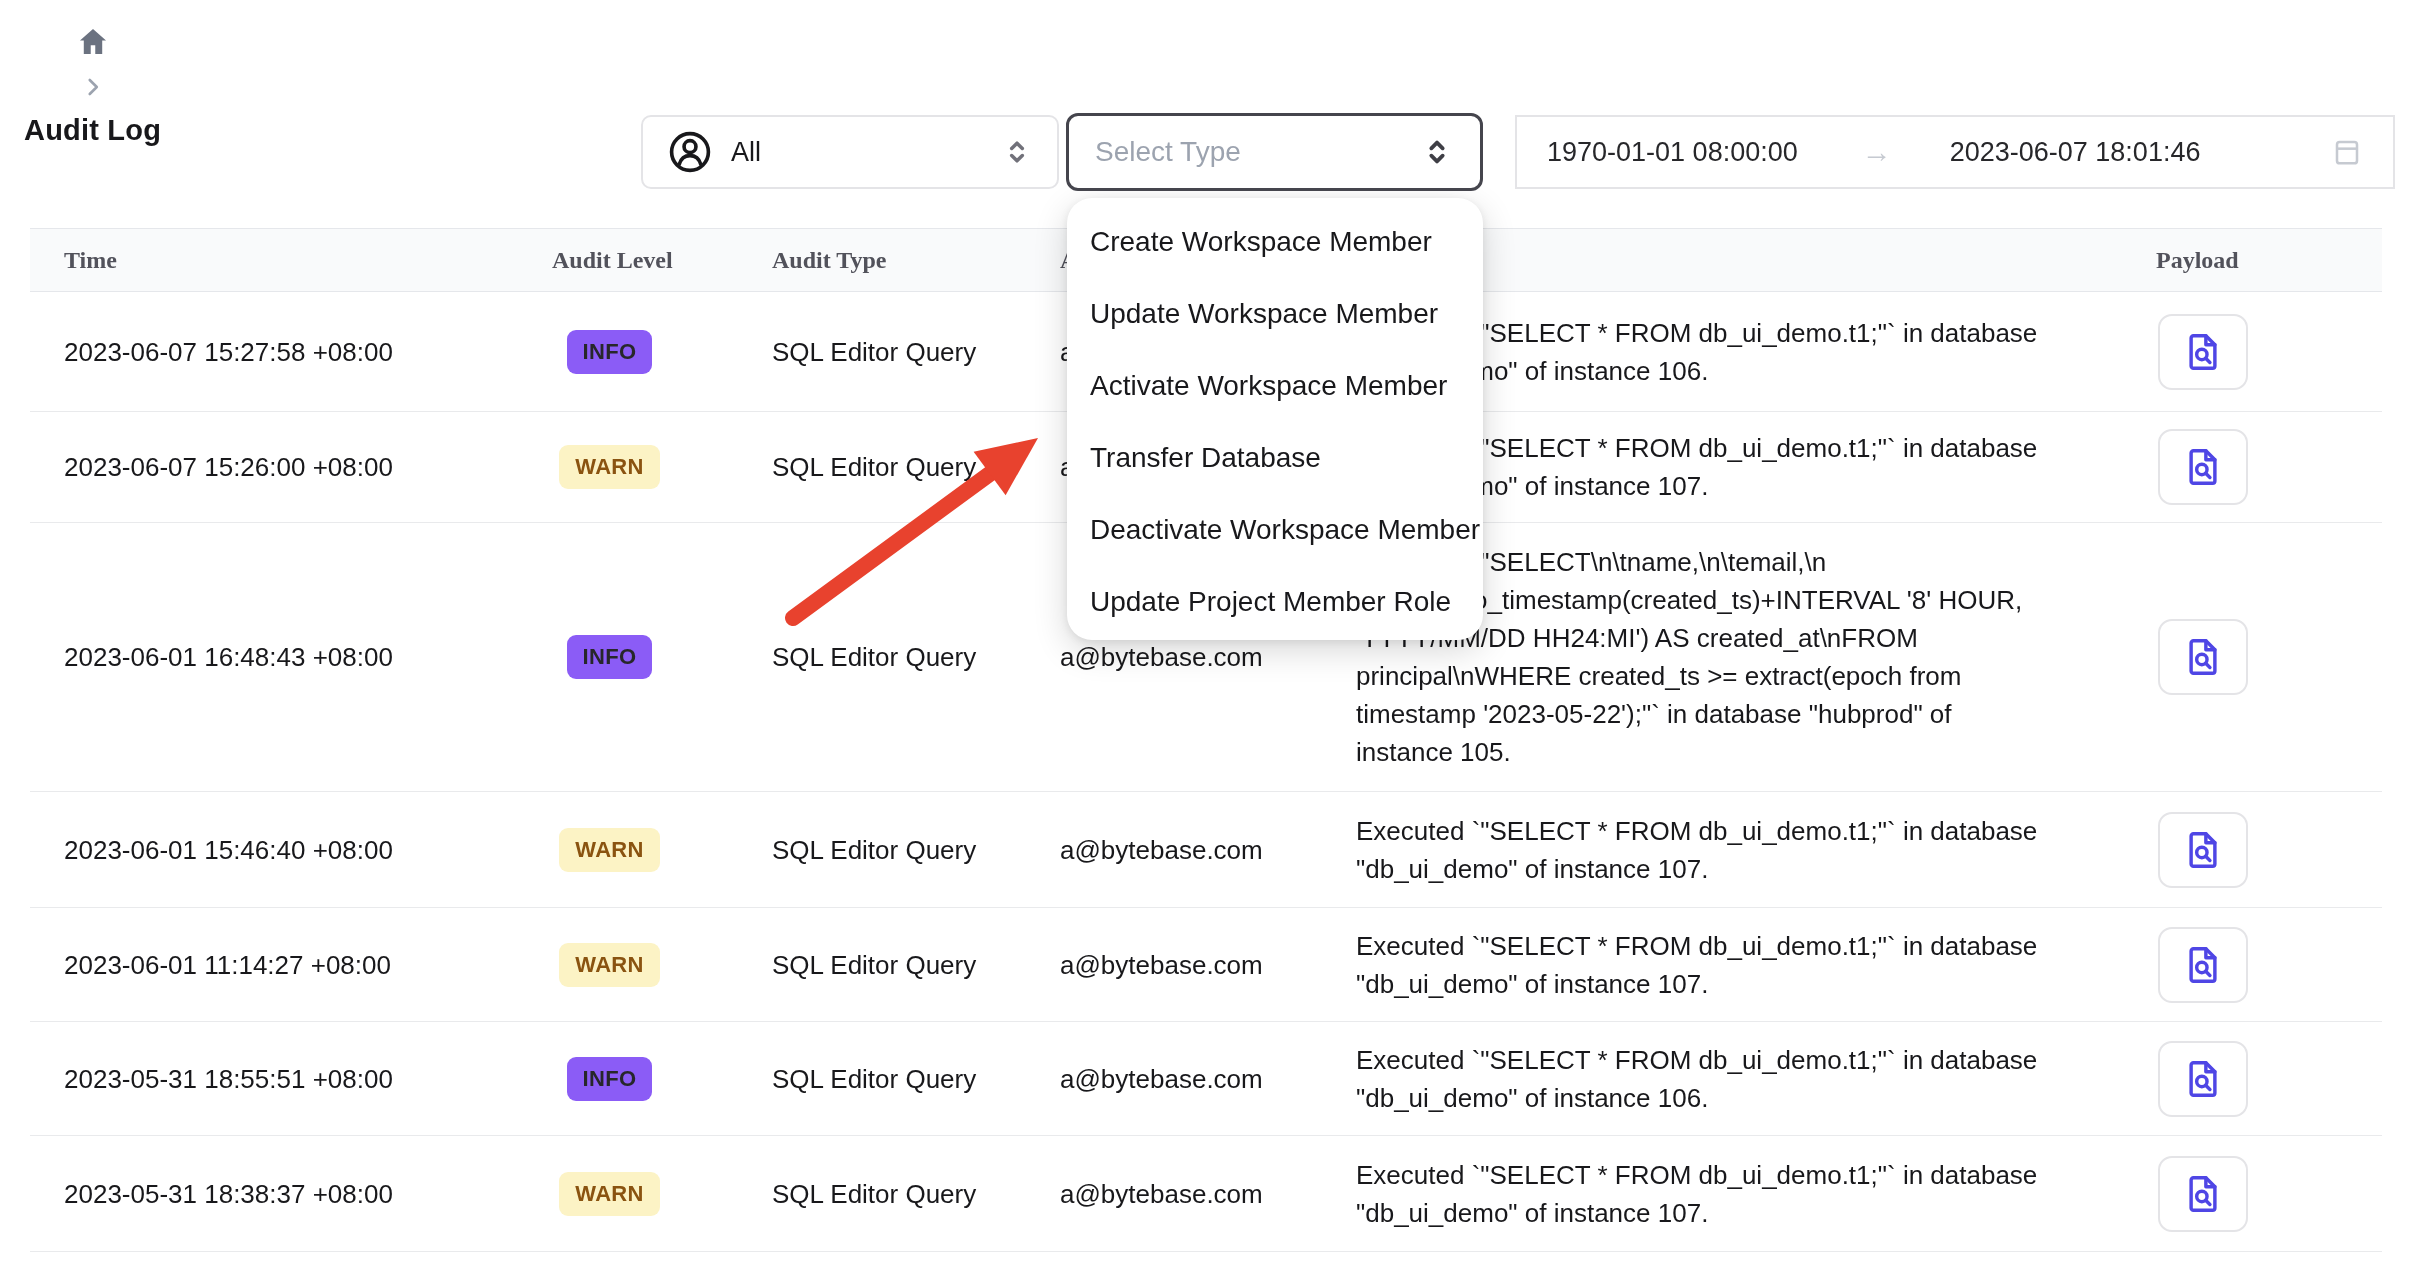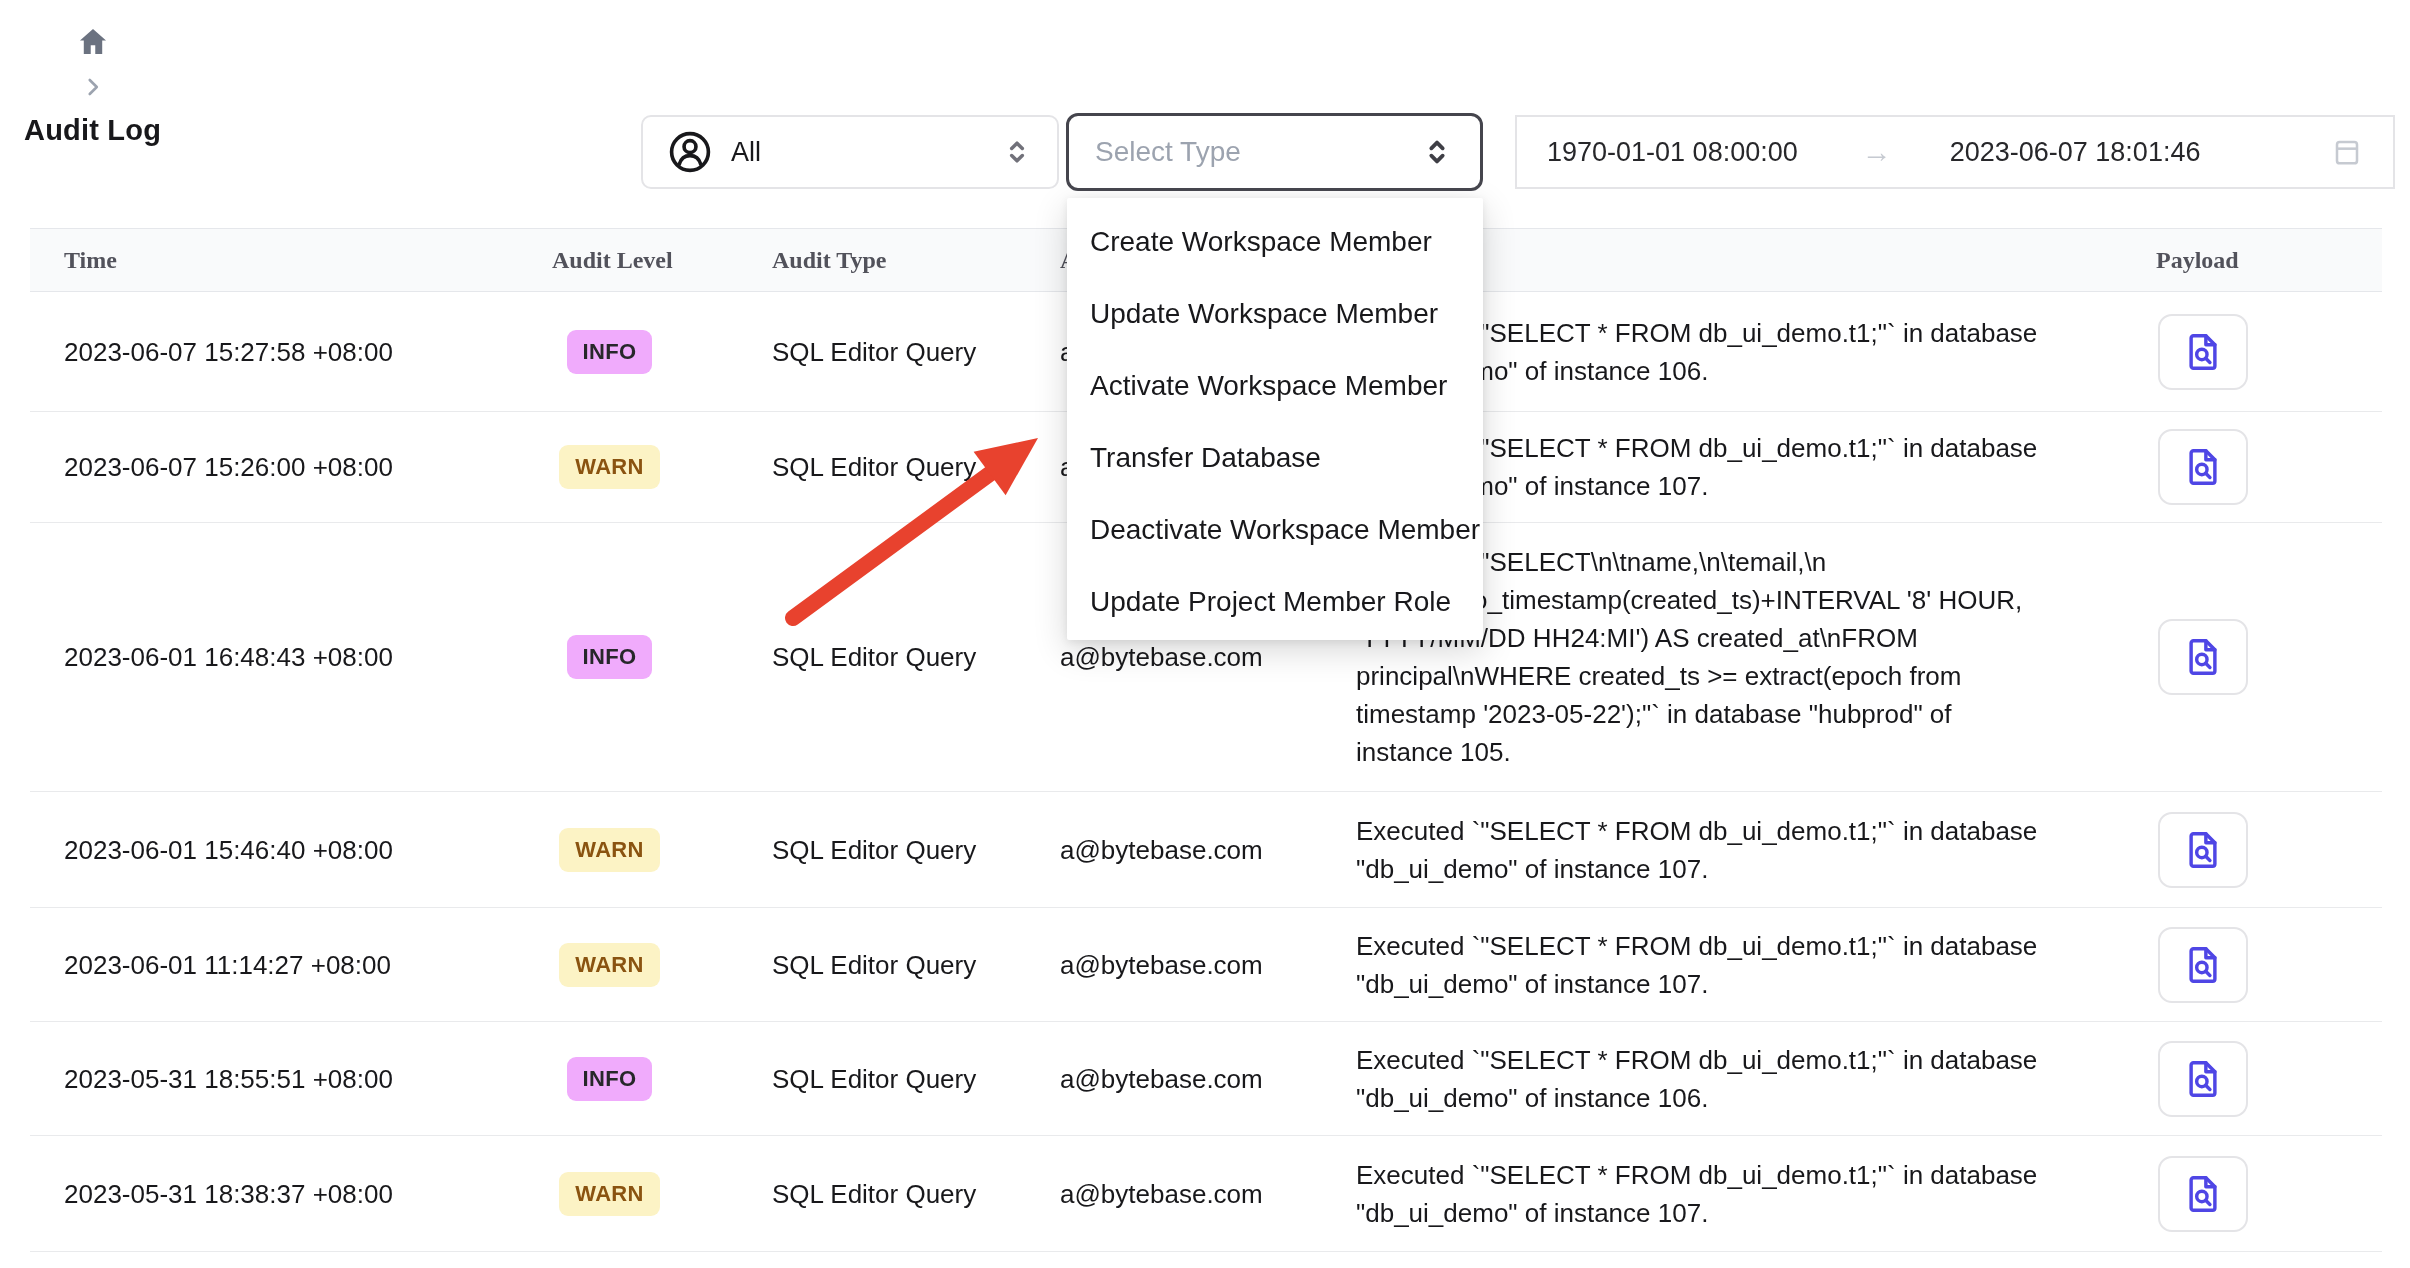--- a/index.html
+++ b/index.html
@@ -38,32 +38,32 @@
   .h-level { left:522px; }
   .col-level { left:522px; width:115px; display:flex; justify-content:center; }
   .h-type,.col-type { left:742px; }
   .h-actor,.col-actor { left:1030px; }
   .h-comment,.col-comment { left:1326px; }
   .col-comment { white-space:pre; line-height:38px; width:770px; }
   .h-payload { left:2126px; }
   .col-payload { left:2128px; }
 
   .badge { display:inline-block; font-size:22px; font-weight:700; padding:9px 16px; border-radius:9px; letter-spacing:.3px; }
-  .badge.info { background:#f0abfc; color:#27272a; }
+  .badge.info { background:#8b5cf6; color:#27272a; }
   .badge.warn { background:#fcf3c5; color:#8a5310; }
 
   .payload-btn { width:90px; height:76px; background:#fff; border:2px solid #e4e4e7; border-radius:14px;
     display:flex; align-items:center; justify-content:center; cursor:pointer; }
 
   
   .red-arrow { position:absolute; left:760px; top:420px; z-index:20; pointer-events:none; }
 
   
   .type-dropdown { position:absolute; left:1067px; top:198px; width:416px; background:#fff;
-    border-radius:2px; box-shadow:0 10px 34px rgba(0,0,0,.16), 0 2px 8px rgba(0,0,0,.08);
+    border-radius:25px; box-shadow:0 10px 34px rgba(0,0,0,.16), 0 2px 8px rgba(0,0,0,.08);
     padding:8px 0 2px 0; z-index:25; overflow:hidden; }
   .type-dropdown li { list-style:none; height:72px; line-height:72px; font-size:28px; color:#18181b;
     padding-left:23px; padding-right:73px; overflow:hidden; white-space:nowrap; cursor:pointer; }
 
   svg { display:block; }
 </style>
 </head>
 <body>
 
 <div class="page">

